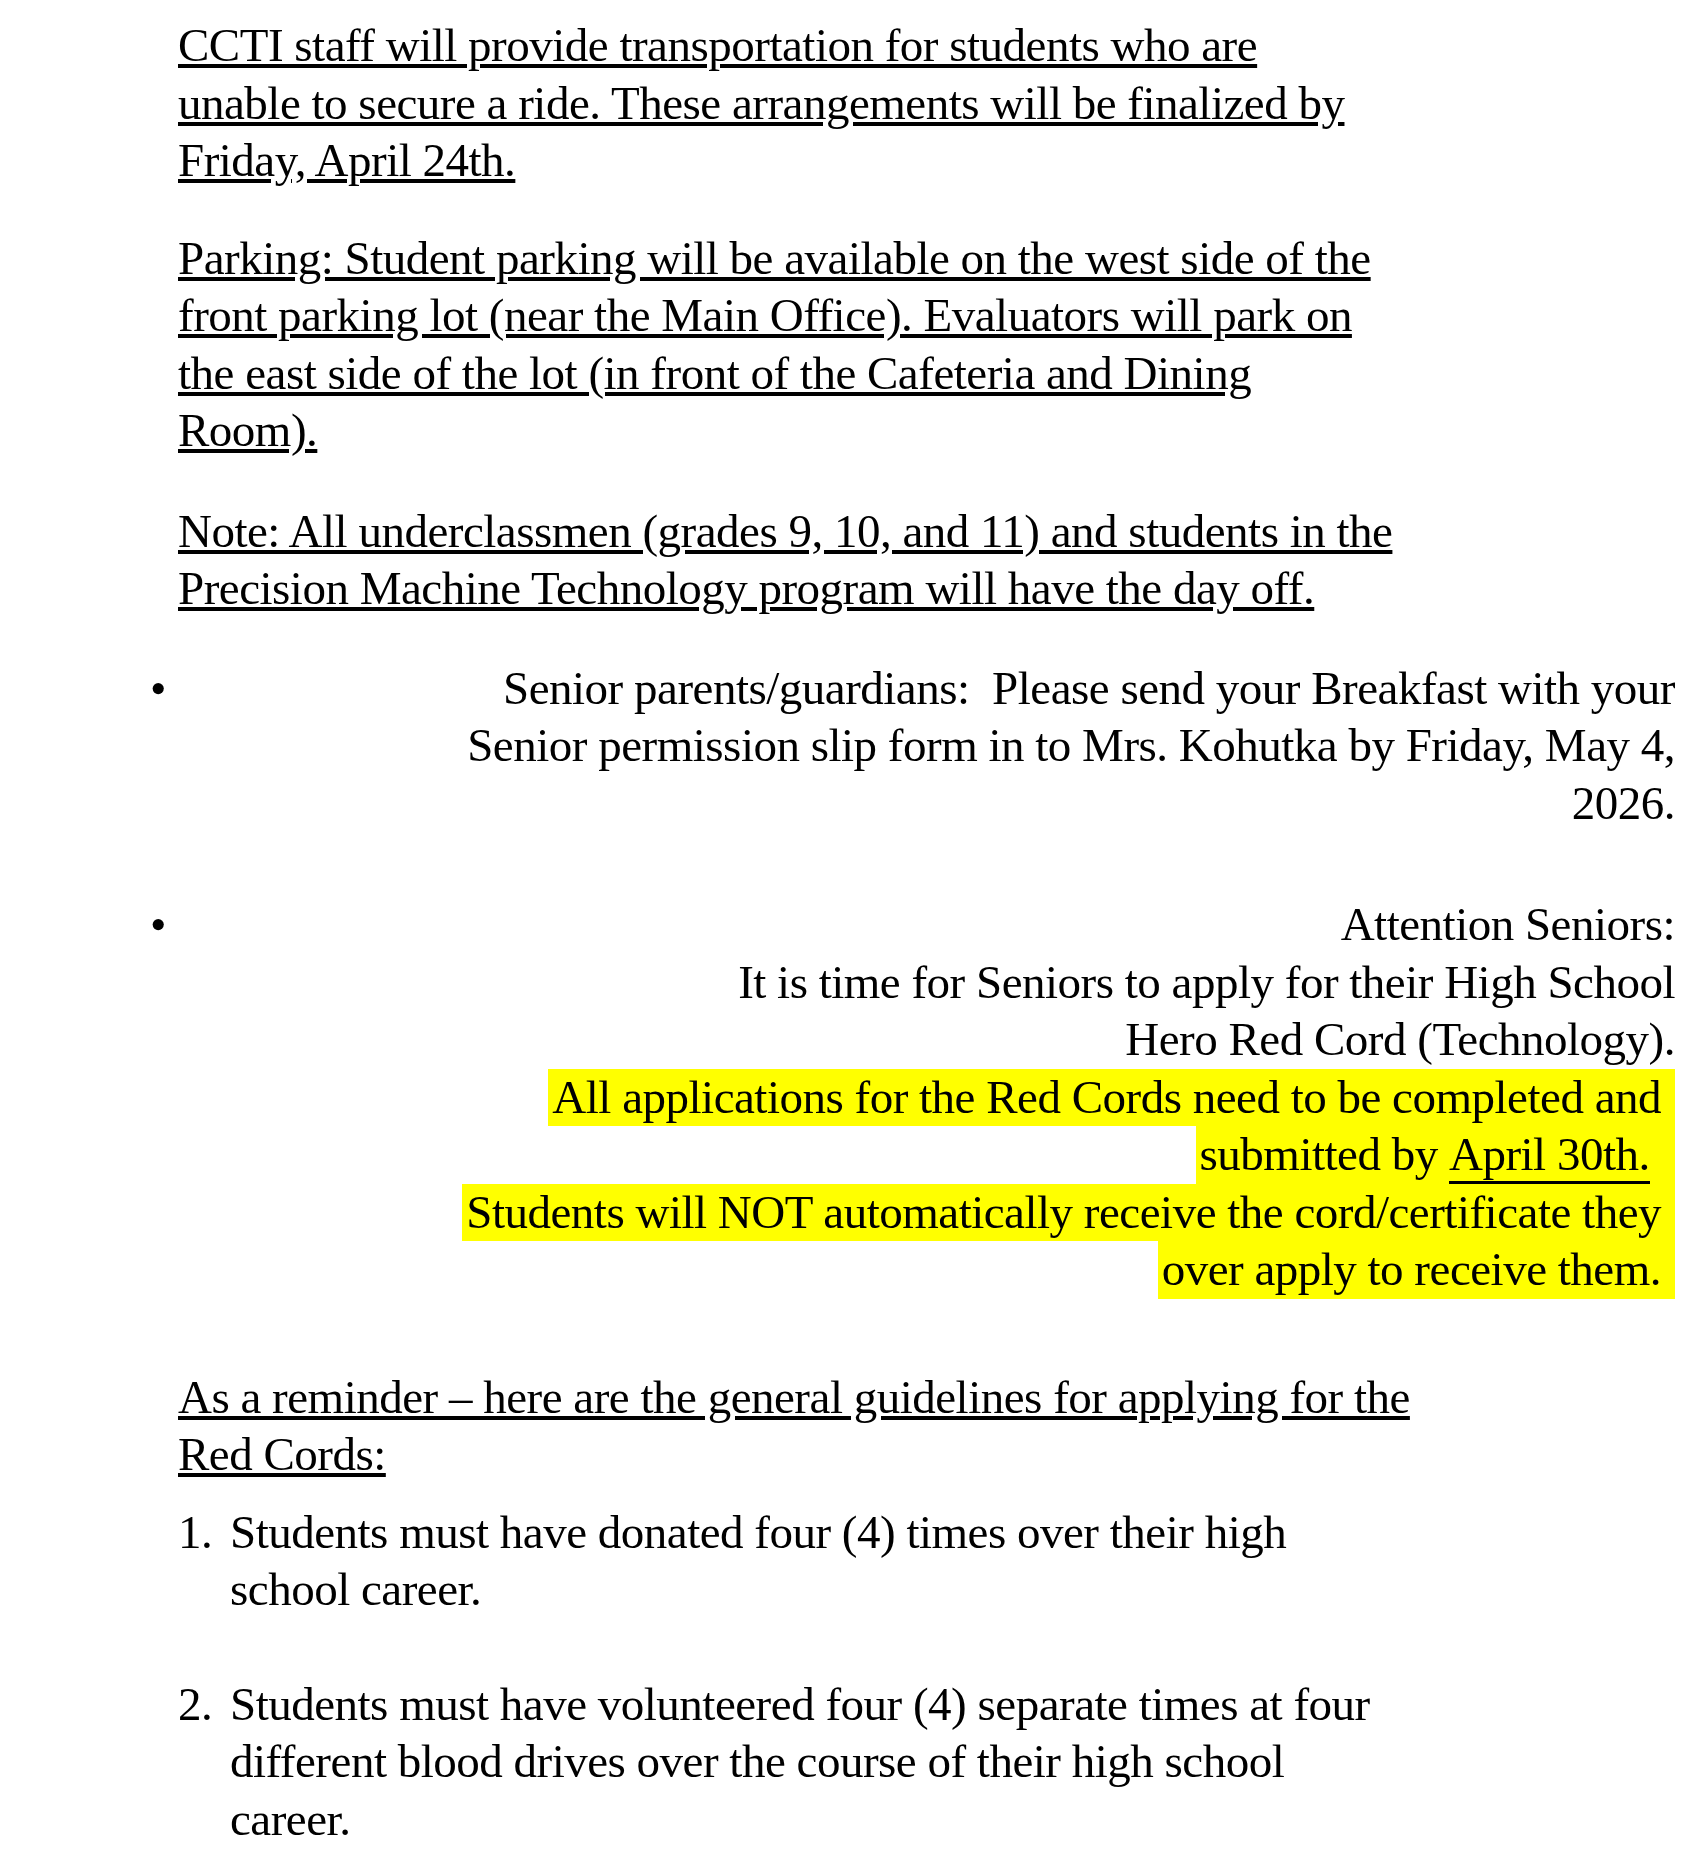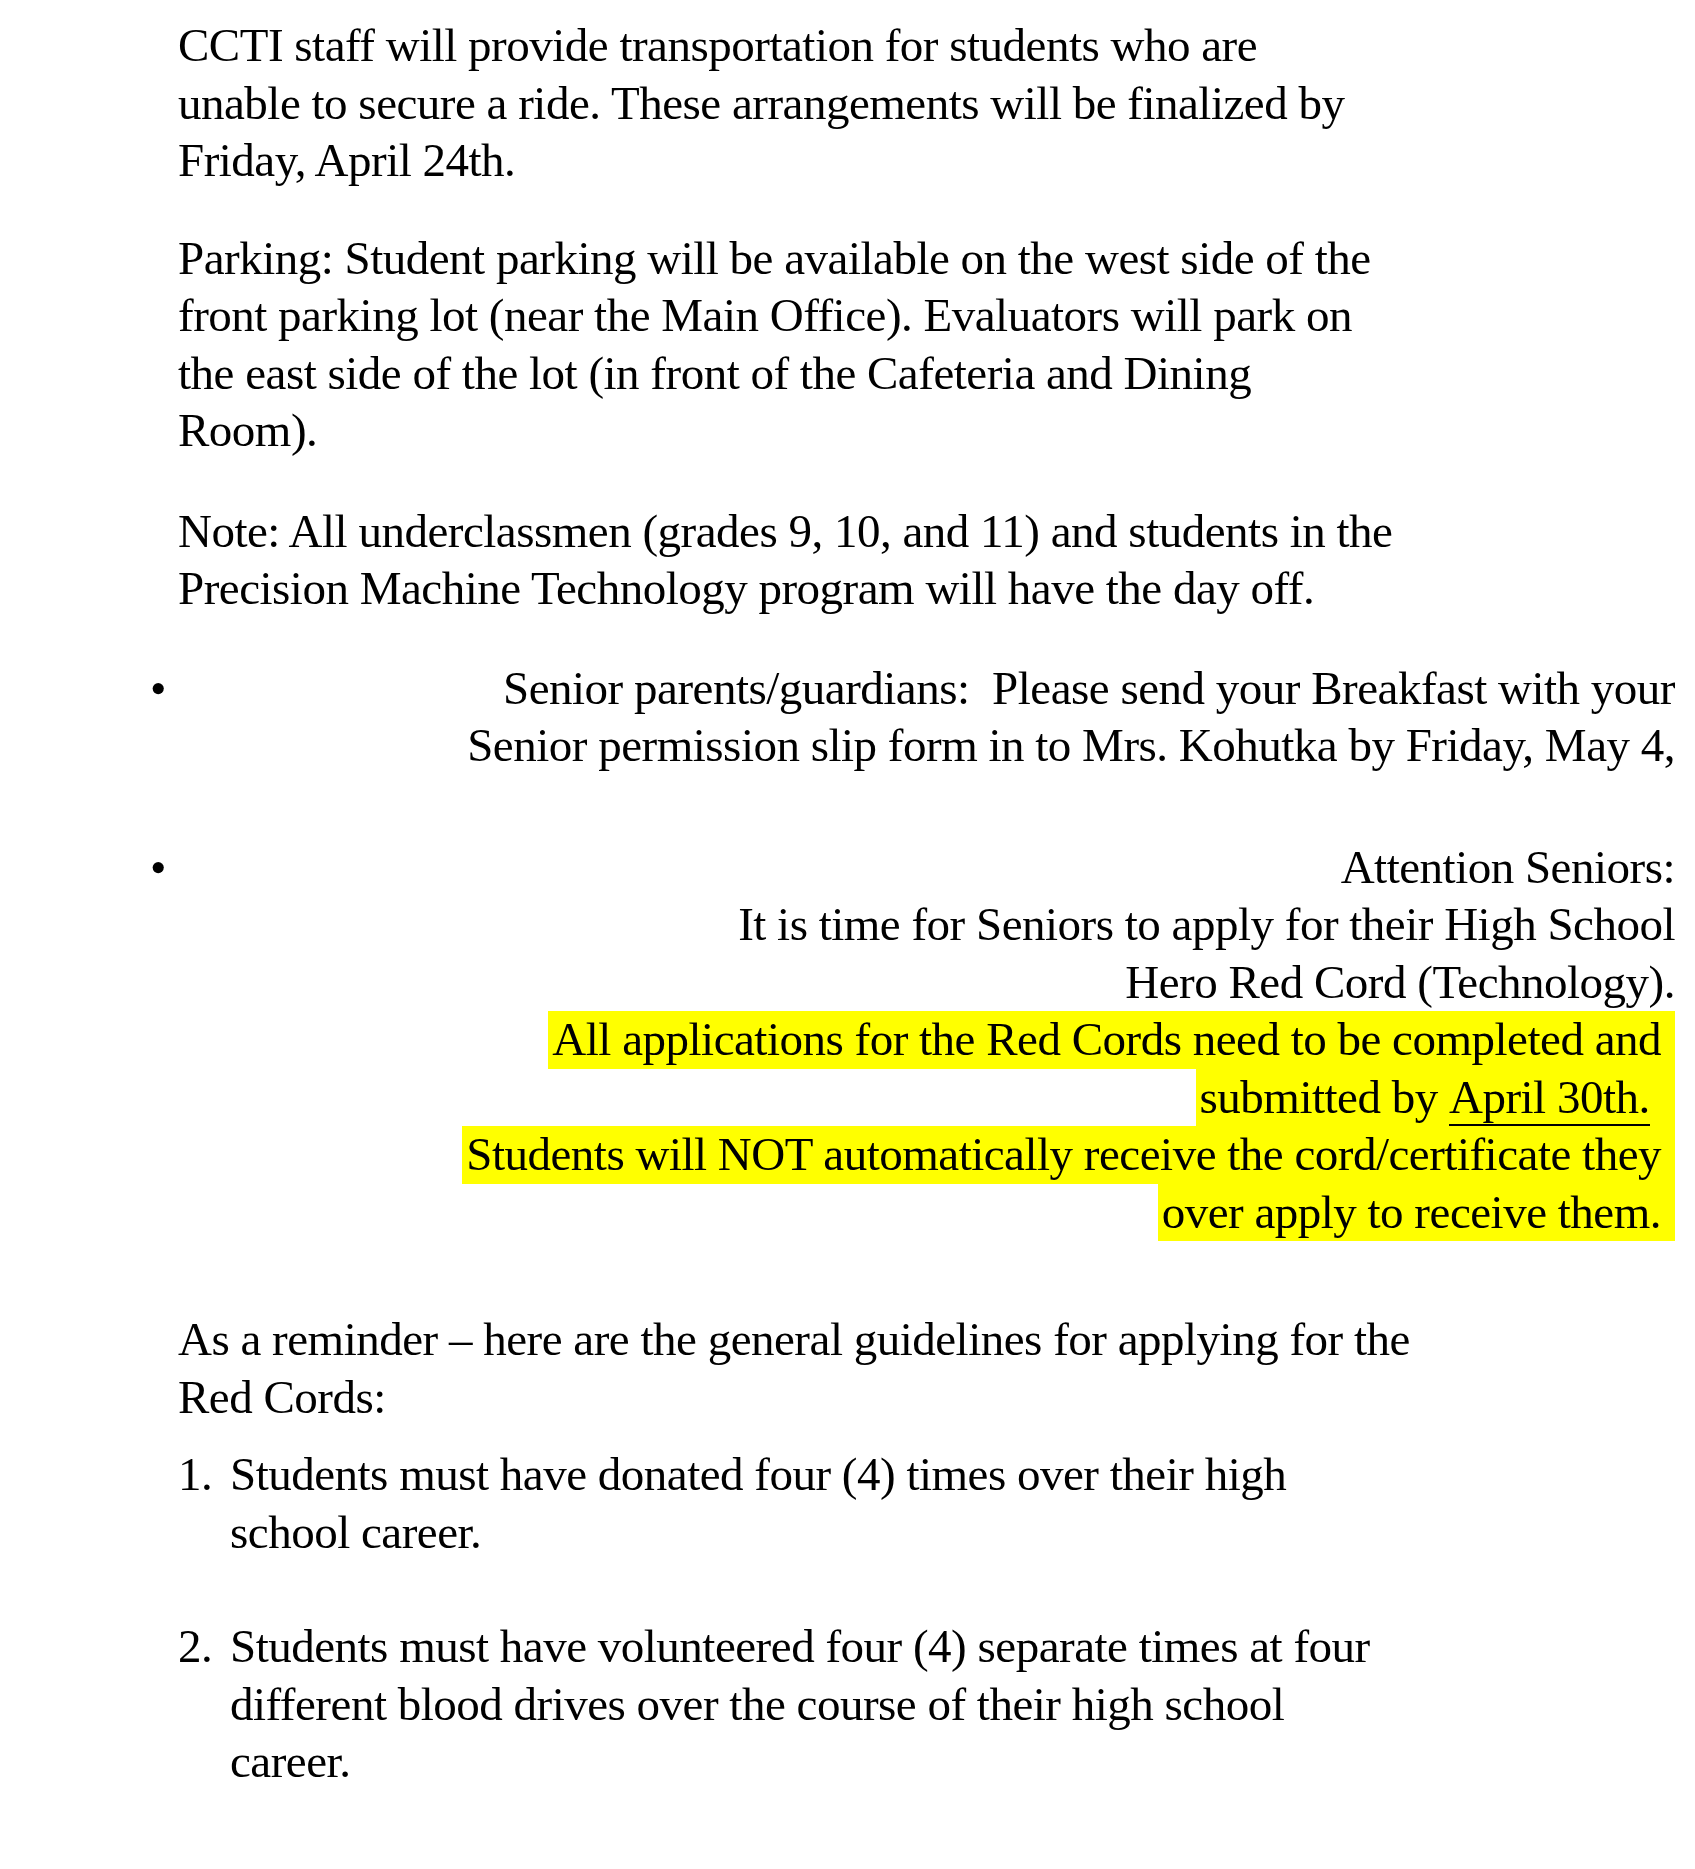--- a/index.html
+++ b/index.html
@@ -16,21 +16,21 @@
     margin: 0 auto;
     background: var(--bg-color);
     color: var(--text-color);
     font-family: "Liberation Serif", "DejaVu Serif", serif;
     font-size: 47px;
     line-height: 57.5px;
     letter-spacing: -0.5px;
     padding: 17px 20px 0 178px;
     overflow: hidden;
   }
-  .para { margin: 0; padding: 0; }
+  .para { margin: 0; padding: 0; text-decoration: underline; }
   .line { display: block; white-space: pre; }
   
   .mb40 { margin-bottom: 40px; }
   .mb42 { margin-bottom: 42px; }
   .mb43 { margin-bottom: 43px; }
   .mb64 { margin-bottom: 64px; }
   .mb70 { margin-bottom: 70px; }
   .mb20 { margin-bottom: 20px; }
   .mb57 { margin-bottom: 57px; }
   
@@ -81,20 +81,21 @@
   <p class="para mb42">
       <span class="line">Note: All underclassmen (grades 9, 10, and 11) and students in the</span>
       <span class="line">Precision Machine Technology program will have the day off.</span>
     </p>
 
   <div class="bullet mb64">
     <span class="marker">•</span>
     <div class="body">
         <span class="line">Senior parents/guardians:  Please send your Breakfast with your</span>
         <span class="line">Senior permission slip form in to Mrs. Kohutka by Friday, May 4,</span>
+        <span class="line">2026.</span>
       </div>
   </div>
 
   <div class="bullet mb70">
     <span class="marker">•</span>
     <div class="body">
         <span class="line">Attention Seniors:</span>
         <span class="line">It is time for Seniors to apply for their High School</span>
         <span class="line">Hero Red Cord (Technology).</span>
         <span class="line"><span class="hl">All applications for the Red Cords need to be completed and</span></span>

